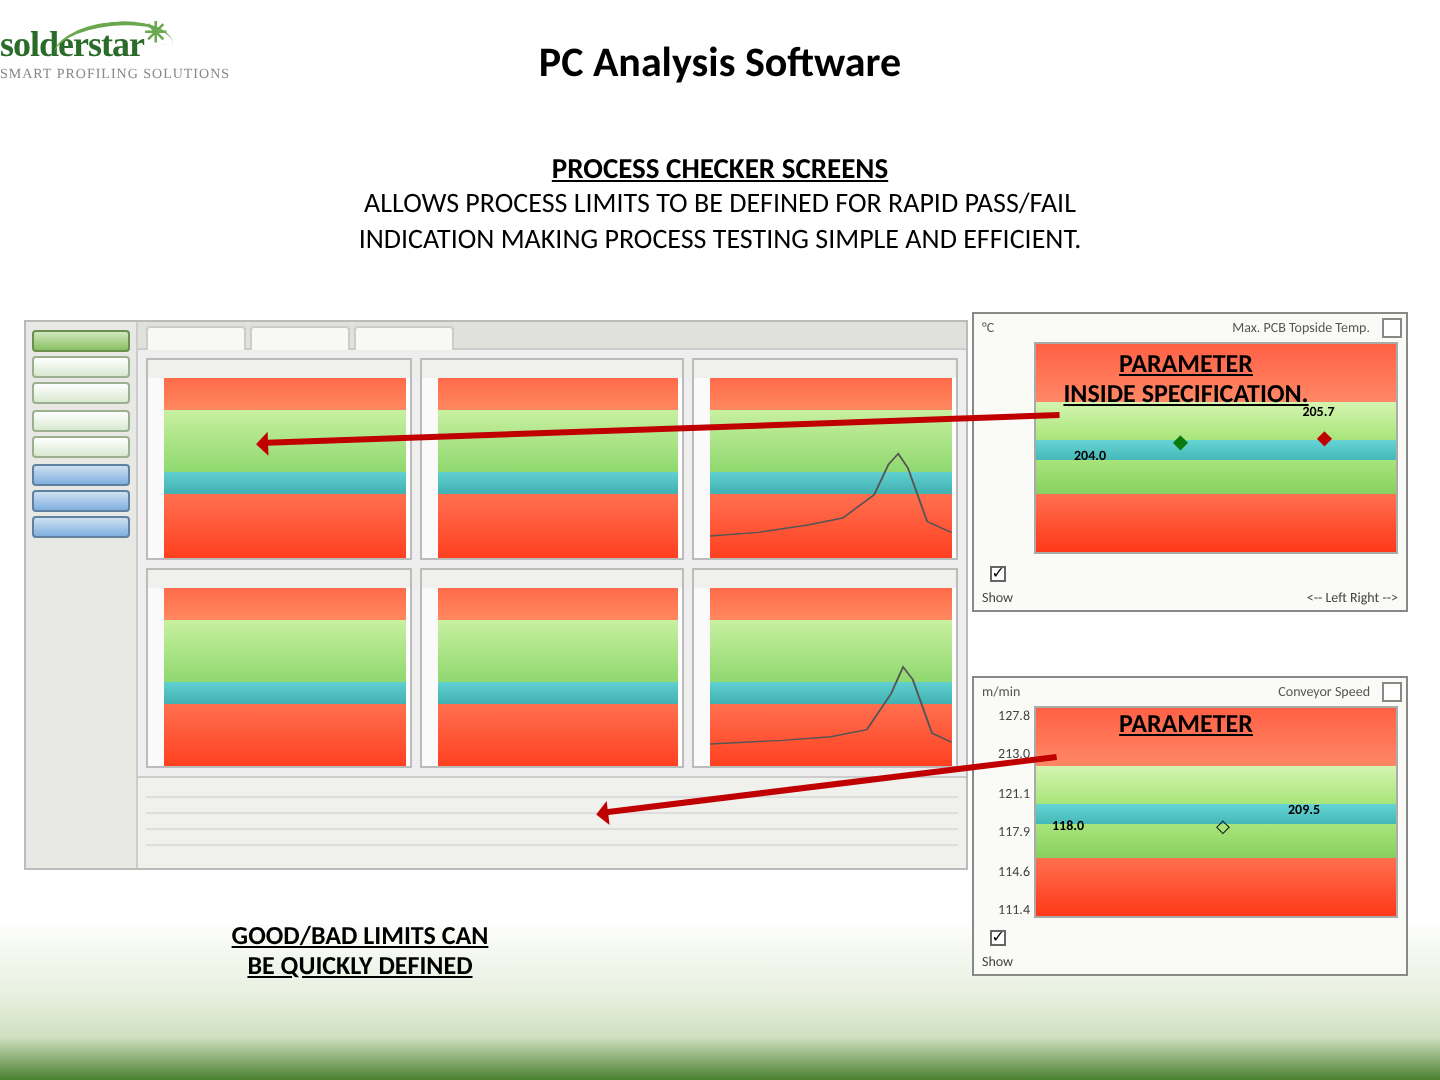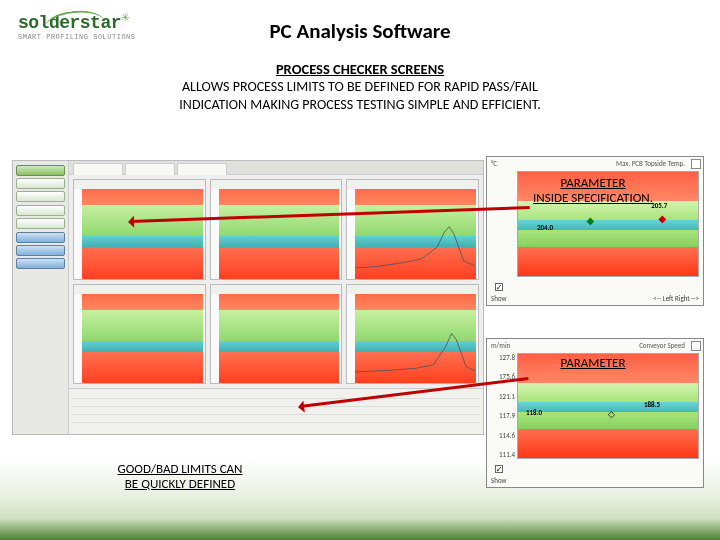--- a/index.html
+++ b/index.html
@@ -6,22 +6,22 @@
   body {
     width: 720px;
     height: 540px;
     font-family: Calibri, Arial, sans-serif;
     background: linear-gradient(to bottom, #fff 0%, #fff 85%, #e8f0e0 92%, #d0e0c0 96%, #4a8030 100%);
     position: relative;
     overflow: hidden;
   }
   .logo {
     position: absolute;
-    top: 8px; left: 18px;
-    font-family: Liberation Mono, monospace;
+    top: 8px; left: 0;
+    font-family: Liberation Serif, serif;
   }
   .logo-main { font-size: 18px; font-weight: bold; color: #2a6b2a; letter-spacing: -0.5px; }
   .logo-main .star { color: #6aa84f; font-size: 14px; vertical-align: super; }
   .logo-sub { font-size: 7px; color: #888; letter-spacing: 0.5px; }
   .swoosh {
     position: absolute; top: 3px; left: 26px; width: 60px; height: 14px;
     border-top: 2px solid #6aa84f; border-radius: 50% 50% 0 0 / 100% 100% 0 0;
     transform: rotate(-6deg);
   }
 
@@ -30,21 +30,21 @@
     font-size: 21px;
     font-weight: bold;
     margin-top: 18px;
     color: #000;
   }
   .subtitle {
     text-align: center;
     font-size: 14.5px;
     font-weight: bold;
     text-decoration: underline;
-    margin-top: 16px;
+    margin-top: 31px;
   }
   .desc {
     text-align: center;
     font-size: 14px;
     font-weight: normal;
     line-height: 1.25;
     margin: 0 70px;
   }
 
   .screenshot {
@@ -121,21 +121,21 @@
   .dp-val { position:absolute; font-size:7px; color:#000; font-weight:bold;}
   .detail-foot { position:absolute; left:4px; bottom:2px; font-size:7px; color:#444; display:flex; align-items:center; gap:3px;flex-direction:column;}
   .detail-foot-r { position:absolute; right:4px; bottom:2px; font-size:7px; color:#444;}
   .checkbox { width:8px; height:8px; border:1px solid #666; background:#fff; display:inline-block; position:relative;}
   .checkbox::after { content:"✓"; position:absolute; top:-2px; left:0; font-size:8px; color:#000;}
 
   
   .annot {
     position: absolute;
     font-size: 13px;
-    font-weight: normal;
+    font-weight: bold;
     text-decoration: underline;
     text-align: center;
     line-height: 1.15;
     color: #000;
   }
   .annot.a1 { top: 176px; right: 42px; width: 170px; }
   .annot.a2 { top: 356px; right: 42px; width: 170px; }
   .annot.a3 { top: 462px; left: 80px; width: 200px; }
 
   .arrow {
@@ -296,35 +296,35 @@
   </div>
   <div class="detail-foot-r">&lt;-- Left   Right --&gt;</div>
 </div>
 
 <div class="detail bot">
   <span class="detail-title">m/min</span>
   <span class="detail-title-r">Conveyor Speed</span>
   <span class="detail-corner"></span>
   <div class="detail-yaxis">
     <span>127.8</span>
-    <span>175.6</span>
+    <span>213.0</span>
     <span>121.1</span>
     <span>117.9</span>
     <span>114.6</span>
     <span>111.4</span>
   </div>
   <div class="detail-plot">
     <div class="dp-red-top"></div>
       <div class="dp-green-top"></div>
       <div class="dp-teal"></div>
       <div class="dp-green-bot"></div>
       <div class="dp-red-bot"></div>
     <span class="dp-marker" style="left:50%; top:52%; color:#000; font-size:9px;">◇</span>
     <span class="dp-val" style="left:8px; top:52%;">118.0</span>
-    <span class="dp-val" style="left:70%; top:44%;">188.5</span>
+    <span class="dp-val" style="left:70%; top:44%;">209.5</span>
   </div>
   <div class="detail-foot">
     <span class="checkbox"></span>
     <span>Show</span>
   </div>
 </div>
 
 <div class="annot a1">
   <span>PARAMETER</span><br>
   <span>INSIDE SPECIFICATION.</span>

